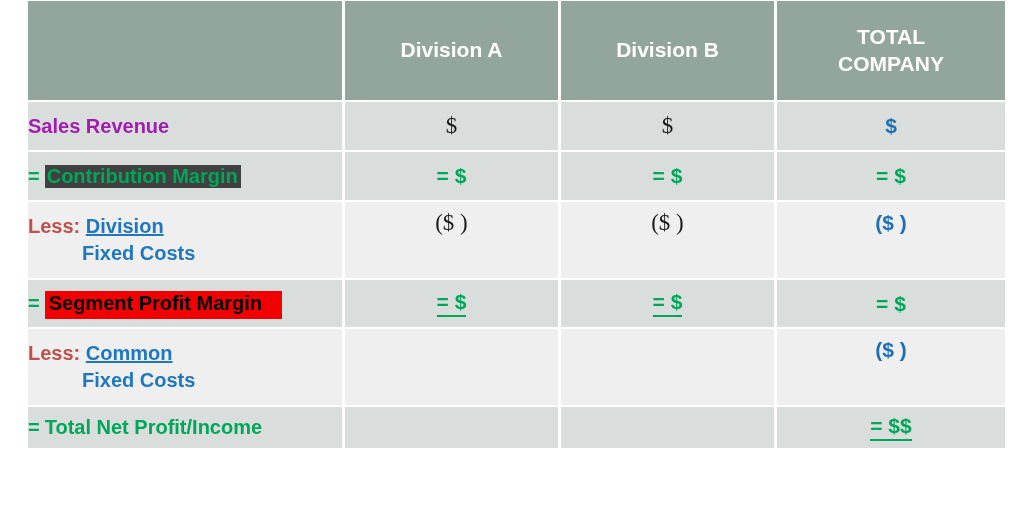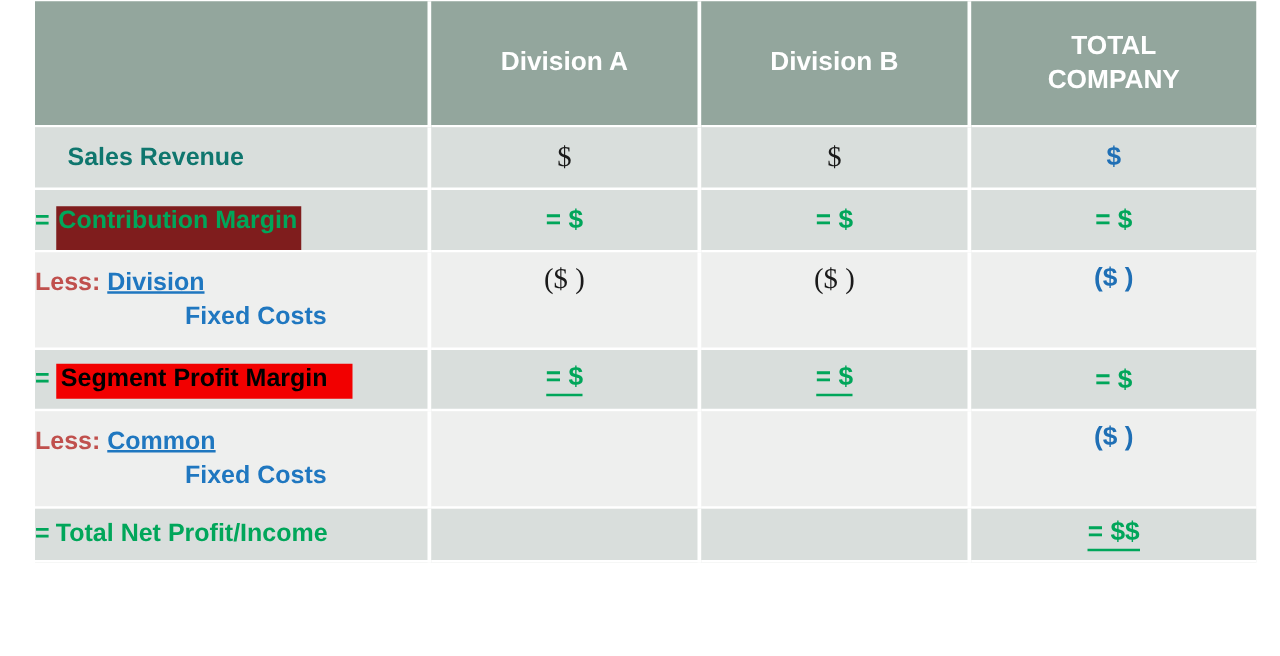--- a/index.html
+++ b/index.html
@@ -85,44 +85,43 @@
   
   tr.r-sales td { height: 48px; }
   tr.r-var td   { height: 48px; }
   tr.r-cm td    { height: 48px; }
   tr.r-tfc td   { height: 67px; }
   tr.r-spm td   { height: 47px; }
   tr.r-cfc td   { height: 67px; }
   tr.r-total td { height: 41px; }
 
   
-  .c-purple { color: #0f766e; margin-left: 26px; }
+  .c-purple { color: #a21caf; }
   .c-less   { color: #c0504d; }
   .c-blue   { color: #1f77c0; }
   .c-green  { color: #00a65a; }
   .c-totblue { color: #1f6fb5; }
 
   .u { text-decoration: underline; }
 
   .hl-yellow {
-    background: #7f1d1d;
-    padding: 0 3px 13px 2px;
+    background: #404040;
+    padding: 0 3px 1px 2px;
     box-decoration-break: clone;
   }
   .hl-red {
     background: #f20000;
     color: #000000;
     padding: 1px 20px 5px 4px;
     box-decoration-break: clone;
   }
 
   .two-line .ln2 {
     display: block;
-    padding-left: 92px;
-    margin-left: 28px;
+    padding-left: 54px;
   }
 
   .eq {
     display: inline-block;
     margin-right: 5px;
   }
 
   .val-underline {
     display: inline-block;
     border-bottom: 2.5px solid #00a65a;

